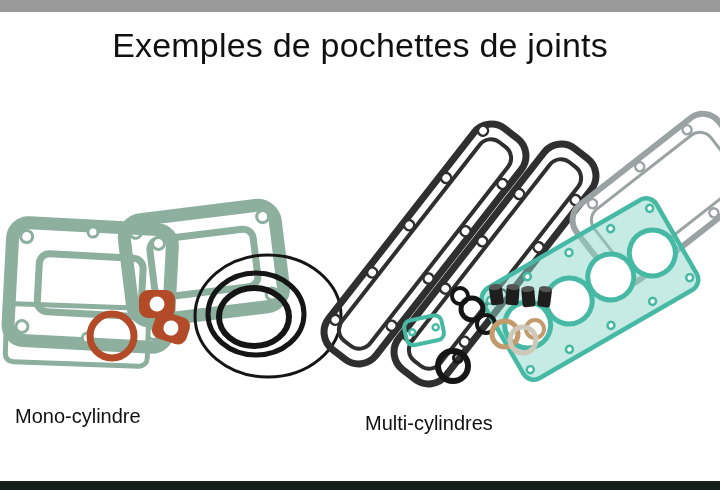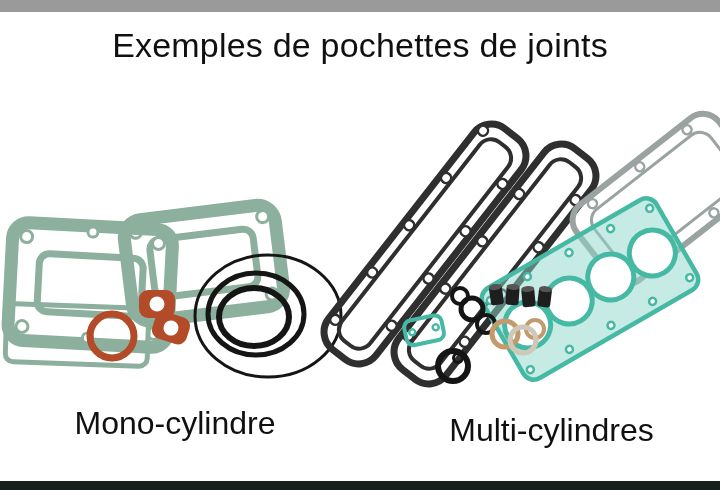--- a/index.html
+++ b/index.html
@@ -9,23 +9,23 @@
     background:var(--background,#ffffff); overflow:hidden;
     font-family:"Liberation Sans", sans-serif; color:var(--text,#101010);
   }
   .title {
     position:absolute; top:12px; left:0; width:720px;
     text-align:center; font-size:34px; line-height:42px; letter-spacing:.2px;
   }
   .art { position:absolute; }
   .art-left  { left:0px;   top:182px; }
   .art-right { left:320px; top:92px;  }
-  .label { position:absolute; font-size:32px; text-align:center; white-space:nowrap; }
+  .label { position:absolute; font-size:20px; white-space:nowrap; }
   .label-left  { left:15px;  top:393px; width:320px; }
-  .label-right { left:384px; top:400px; width:335px; }
+  .label-right { left:365px; top:400px; width:335px; }
   .footer-bar {
     position:absolute; left:0; top:469px; width:720px; height:21px;
     background:var(--footer_bar,#15211b);
   }
 
   
   svg .sage      { fill:none; stroke:var(--sage_green,#8caf9e); }
   svg .w13 { stroke-width:13; } svg .w7 { stroke-width:7; }
   svg .w6 { stroke-width:6; }   svg .w5 { stroke-width:5; }
   svg .w4 { stroke-width:4; }   svg .w3 { stroke-width:3; }

